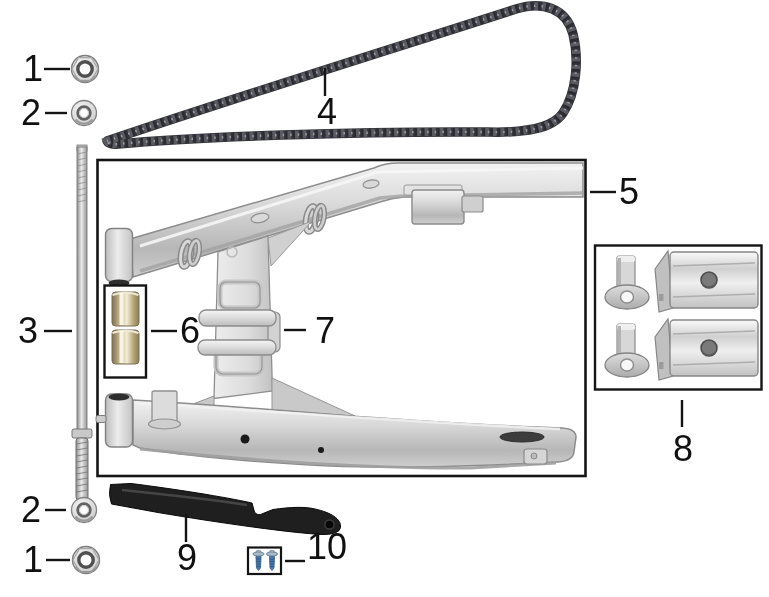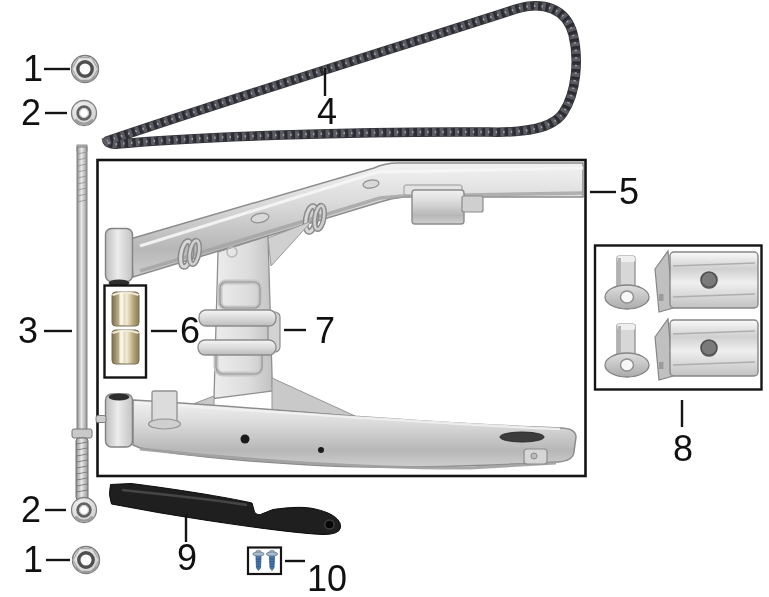--- a/index.html
+++ b/index.html
@@ -276,17 +276,17 @@
 
   <div class="callout" style="left:33px;top:69px;">1</div>
   <div class="callout" style="left:31px;top:113px;">2</div>
   <div class="callout" style="left:28px;top:331px;">3</div>
   <div class="callout" style="left:327px;top:112px;">4</div>
   <div class="callout" style="left:629px;top:192px;">5</div>
   <div class="callout" style="left:190px;top:331px;">6</div>
   <div class="callout" style="left:325px;top:331px;">7</div>
   <div class="callout" style="left:683px;top:449px;">8</div>
   <div class="callout" style="left:187px;top:558px;">9</div>
-  <div class="callout" style="left:327px;top:579px;">10</div>
+  <div class="callout" style="left:327px;top:547px;">10</div>
   <div class="callout" style="left:31px;top:510px;">2</div>
   <div class="callout" style="left:33px;top:560px;">1</div>
 
 </div>
 
 </body></html>

